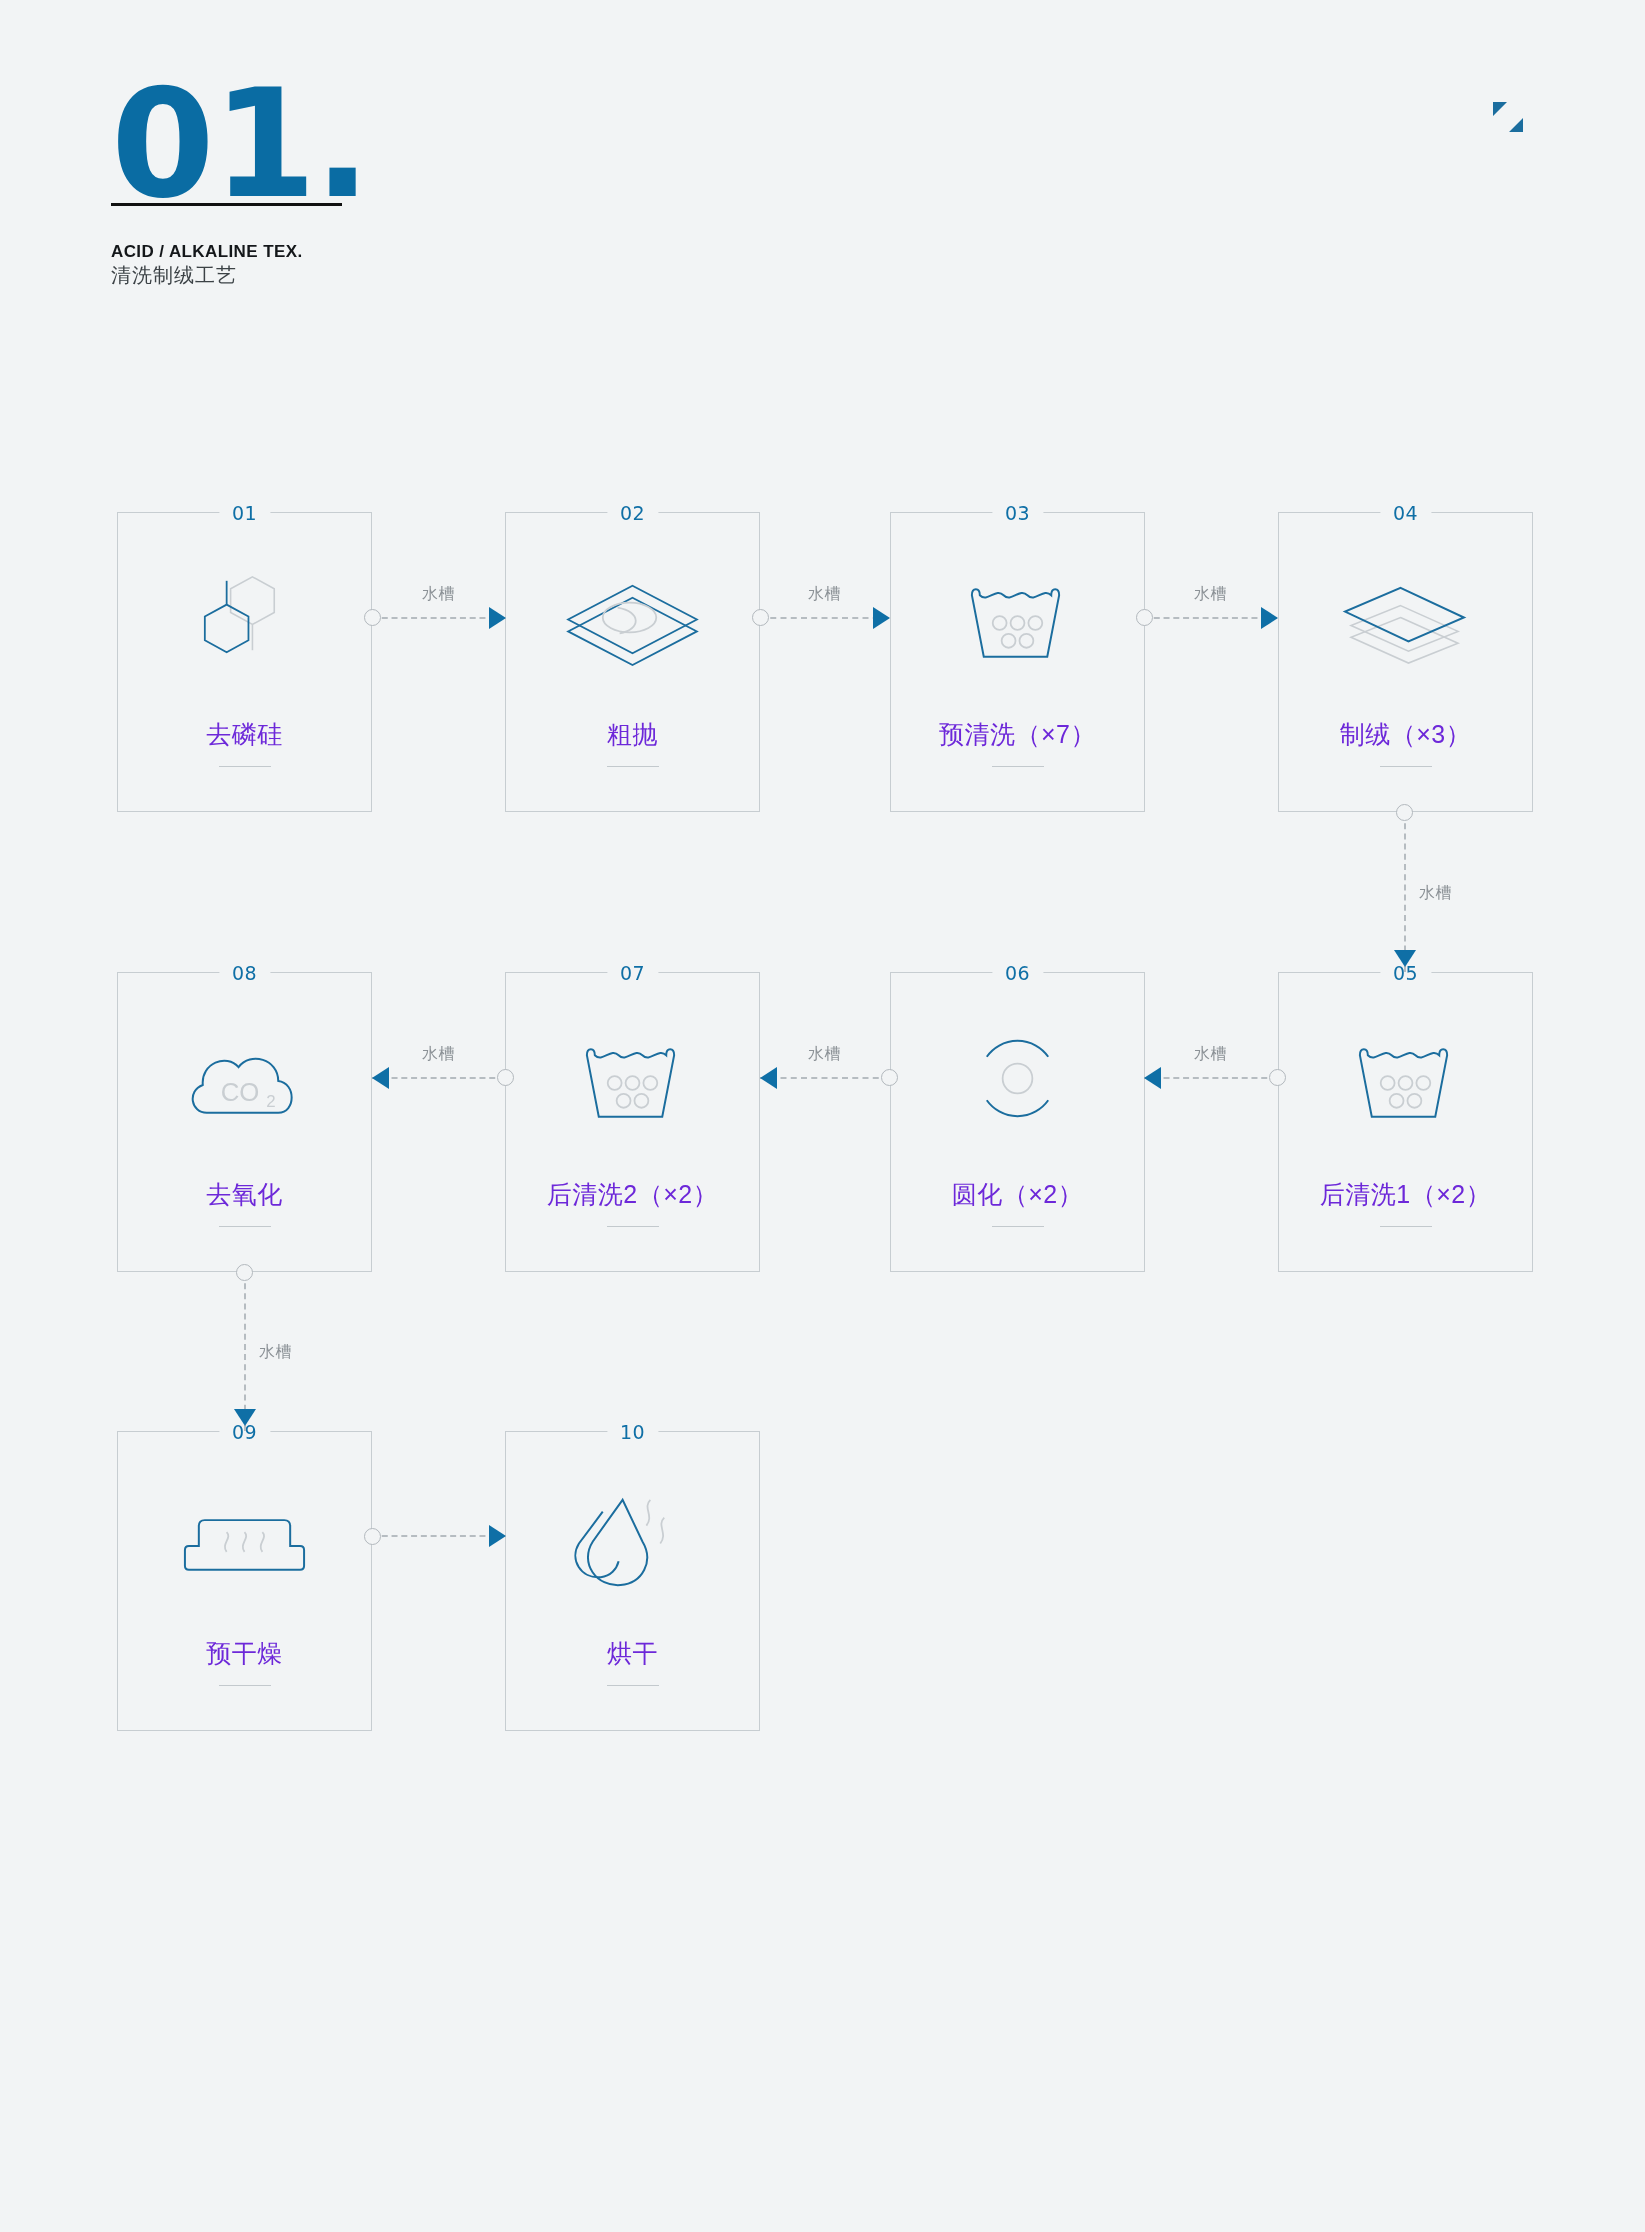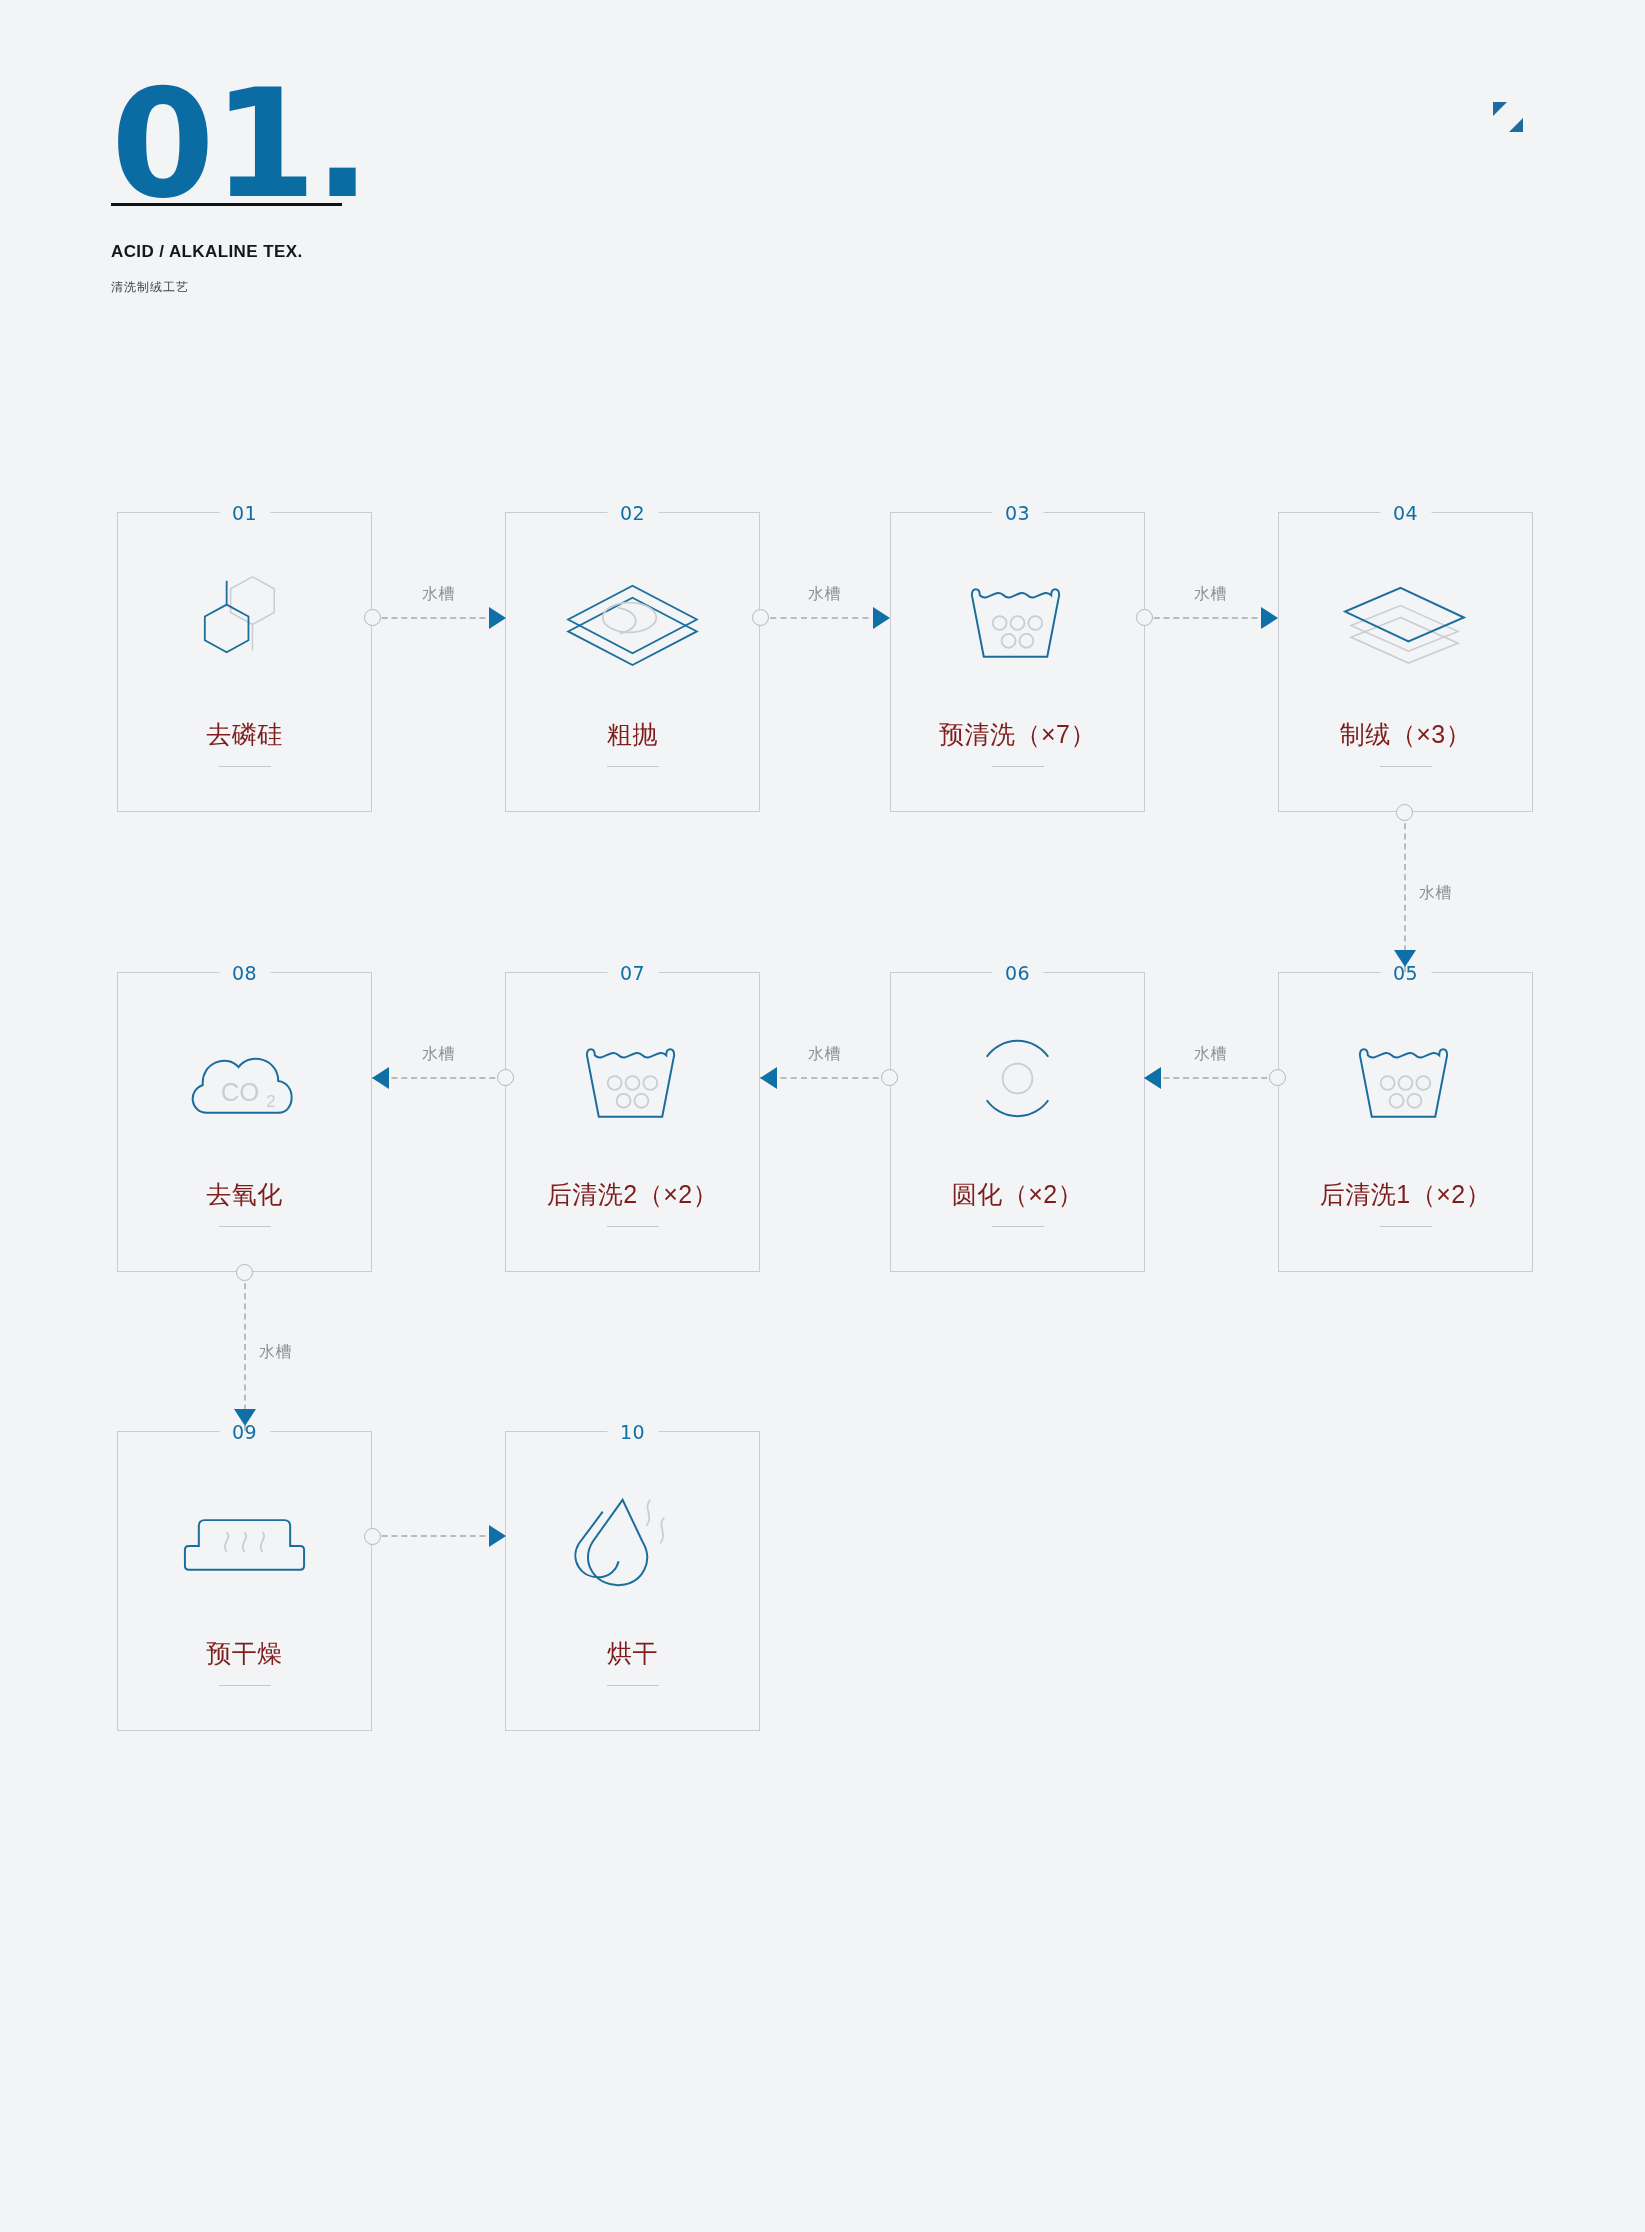--- a/index.html
+++ b/index.html
@@ -31,22 +31,22 @@
   }
   #eyebrow {
     margin-top: 36px;
     font-size: 17px;
     font-weight: 700;
     letter-spacing: 0.4px;
     color: #14171a;
     font-family: "Liberation Sans", sans-serif;
   }
   #subtitle {
-    margin-top: 17px;
-    font-size: 12px;
+    margin-top: 0;
+    font-size: 20px;
     color: #3c4246;
     letter-spacing: 1px;
   }
 
   #cornermark { position: absolute; right: 121px; top: 100px; }
 
   
   #flow { position: absolute; left: 0; top: 0; width: 1646px; height: 2030px; }
 
   .card {
@@ -72,21 +72,21 @@
     position: absolute;
     top: 46px; left: 0; width: 100%;
     height: 119px;
     display: flex; align-items: center; justify-content: center;
   }
   .card .title {
     position: absolute;
     top: 205px; left: 0; width: 100%;
     text-align: center;
     font-size: 25px;
-    color: #7f1d1d;
+    color: #6d28d9;
     letter-spacing: 0.5px;
   }
   .card .underline {
     position: absolute;
     top: 253px; left: 50%;
     transform: translateX(-50%);
     width: 52px; height: 1px;
     background: #c3c9cd;
   }
 

